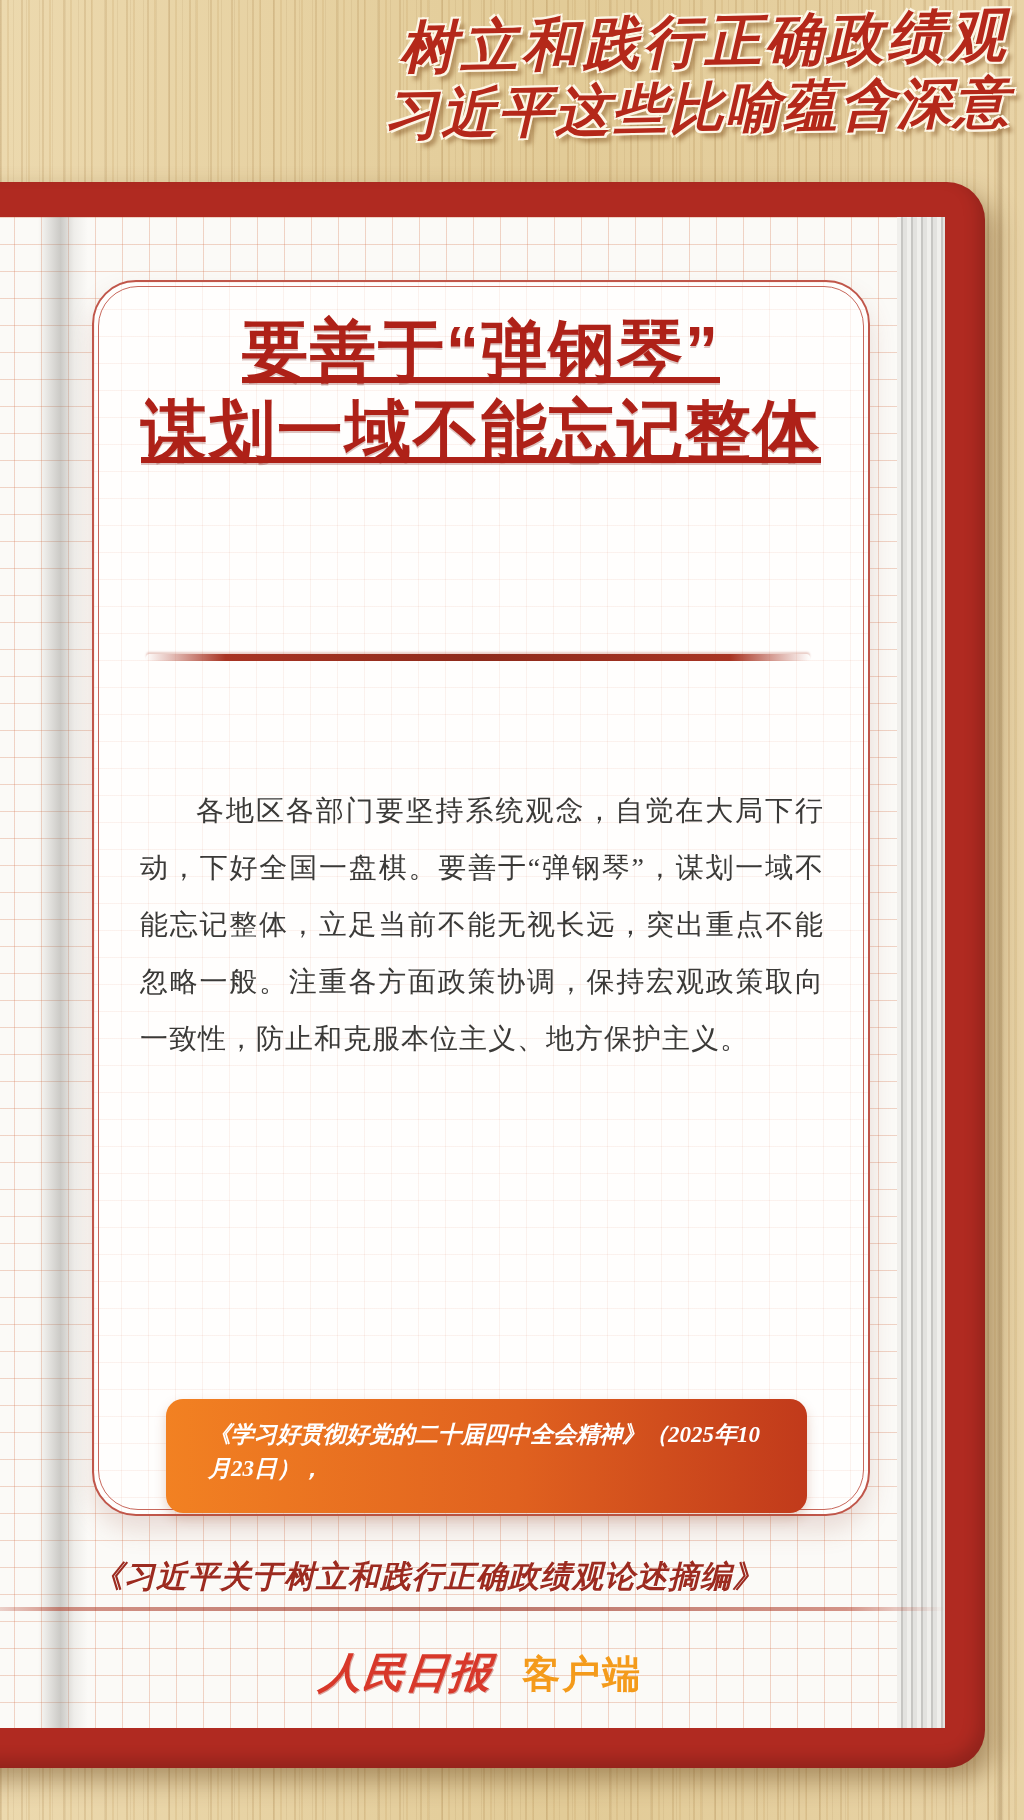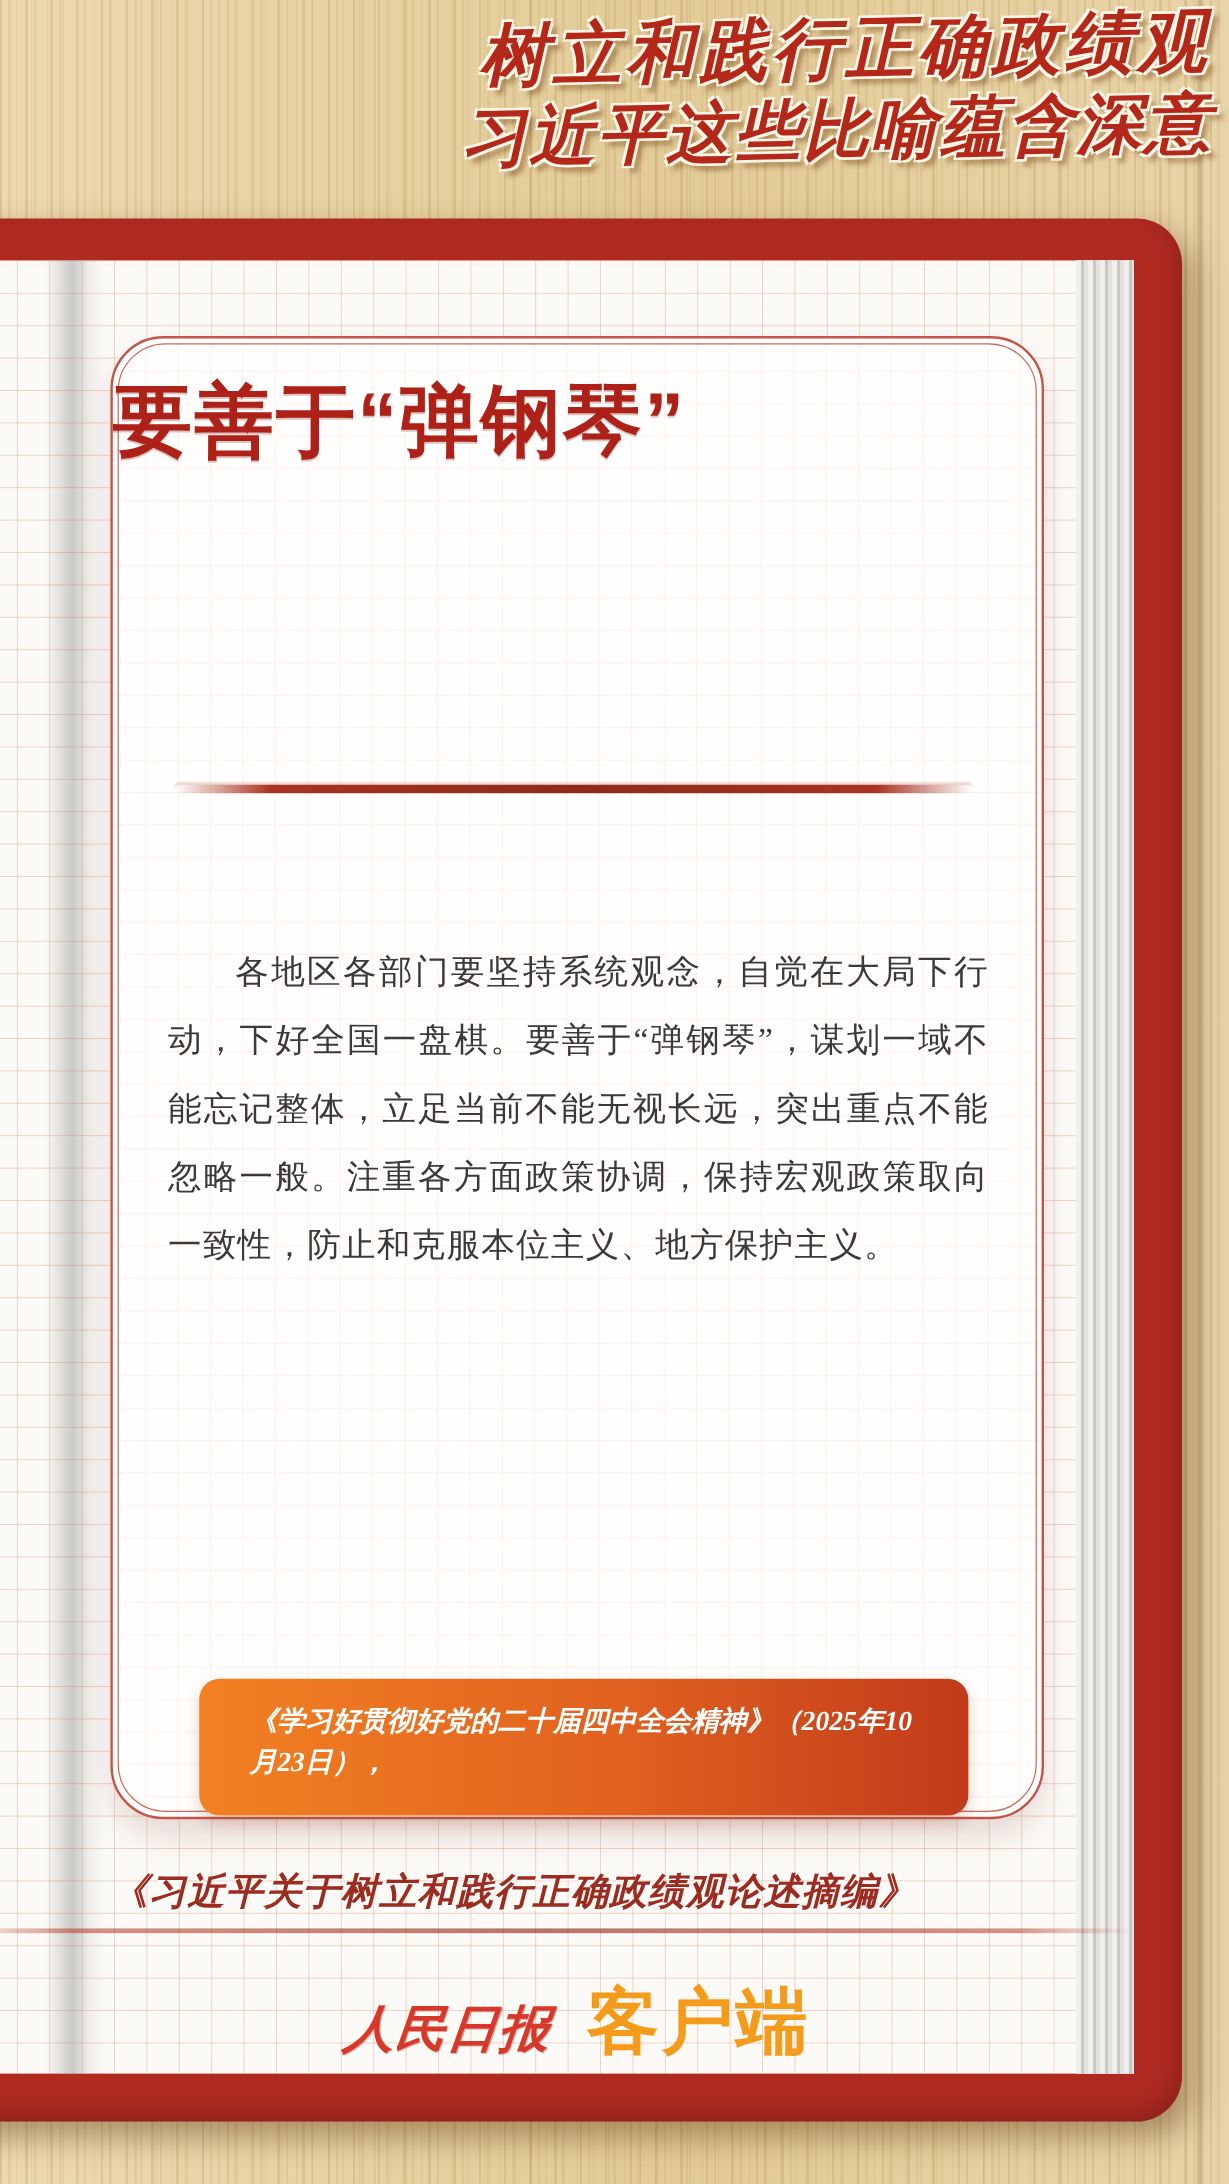--- a/index.html
+++ b/index.html
@@ -58,24 +58,25 @@
     background-image:
       linear-gradient(rgba(214,118,82,0.09) 1px, rgba(0,0,0,0) 1px),
       linear-gradient(90deg, rgba(214,118,82,0.09) 1px, rgba(0,0,0,0) 1px);
     background-size:27px 27px;
     border:2px solid #c0564a; border-radius:44px;
     box-shadow:0 14px 26px rgba(150,80,60,0.18);
   }
   .card::before { content:""; position:absolute; inset:4px; border:1px solid #c8685c;
     border-radius:40px; pointer-events:none; }
 
-  .card-title { position:absolute; top:28px; left:0; right:0; 
+  .card-title { position:absolute; top:28px; left:0; right:0; text-align:center;
     color:#ae2118; font-weight:900; letter-spacing:2px;
     font-family:"Liberation Sans","DejaVu Sans",sans-serif;
     text-shadow:0 2px 0 rgba(120,20,10,0.25);
+    text-decoration:underline;
   }
   .card-title div { font-size:66px; line-height:80px; }
 
   .divider { position:absolute; top:372px; left:52px; right:58px; height:7px; border-radius:4px;
     background:linear-gradient(90deg, rgba(170,45,28,0) 0%, #a83423 12%, #8e2a1b 50%,
       #a83423 88%, rgba(170,45,28,0) 100%);
     box-shadow:0 -2px 2px rgba(170,60,40,0.25);
   }
 
   .body-text { position:absolute; top:500px; left:46px; width:684px;
@@ -103,21 +104,21 @@
     background:linear-gradient(90deg, rgba(178,62,42,0) 0%, rgba(178,62,42,0.55) 10%,
       rgba(150,45,30,0.65) 50%, rgba(178,62,42,0.55) 90%, rgba(178,62,42,0) 100%);
   }
   .logo-row { position:absolute; left:92px; top:1645px; width:778px; text-align:center; }
   .logo-rmrb { display:inline-block; color:#d8382a; font-weight:900; font-style:italic;
     font-family:"Liberation Serif","DejaVu Serif",serif; font-size:42px;
     transform:skewX(-6deg); letter-spacing:1px; vertical-align:baseline;
     text-shadow:1px 1px 0 rgba(170,30,20,0.4);
   }
   .logo-client { display:inline-block; color:#f49b1b; font-weight:900;
-    font-family:"Liberation Sans","DejaVu Sans",sans-serif; font-size:60px;
+    font-family:"Liberation Sans","DejaVu Sans",sans-serif; font-size:38px;
     margin-left:26px; vertical-align:baseline; letter-spacing:2px;
   }
 </style>
 </head>
 <body>
 
 <div class="canvas">
 
   <div class="wood-seam"></div>
 
@@ -127,20 +128,21 @@
   </div>
 
   <div class="cover"></div>
   <div class="page"></div>
   <div class="page-stack"></div>
   <div class="page-left-shade"></div>
 
   <div class="card">
     <div class="card-title">
       <div>要善于“弹钢琴”</div>
+      <div>谋划一域不能忘记整体</div>
     </div>
 
     <div class="divider"></div>
 
     <p class="body-text">各地区各部门要坚持系统观念，自觉在大局下行动，下好全国一盘棋。要善于“弹钢琴”，谋划一域不能忘记整体，立足当前不能无视长远，突出重点不能忽略一般。注重各方面政策协调，保持宏观政策取向一致性，防止和克服本位主义、地方保护主义。</p>
 
     <div class="citation">
       <div>《学习好贯彻好党的二十届四中全会精神》（2025年10月23日），</div>
     </div>
   </div>

